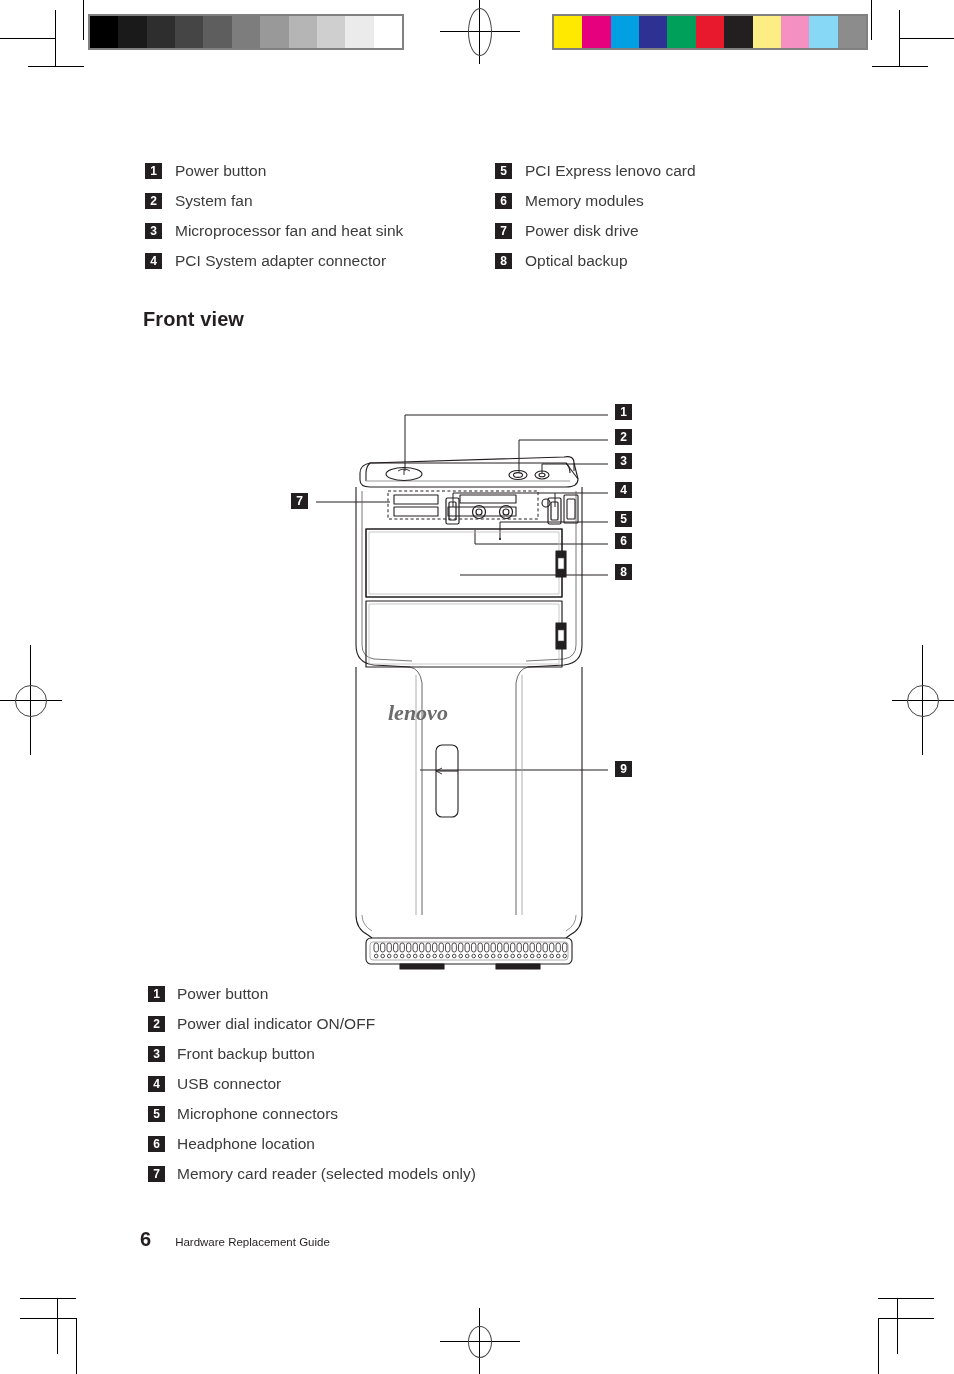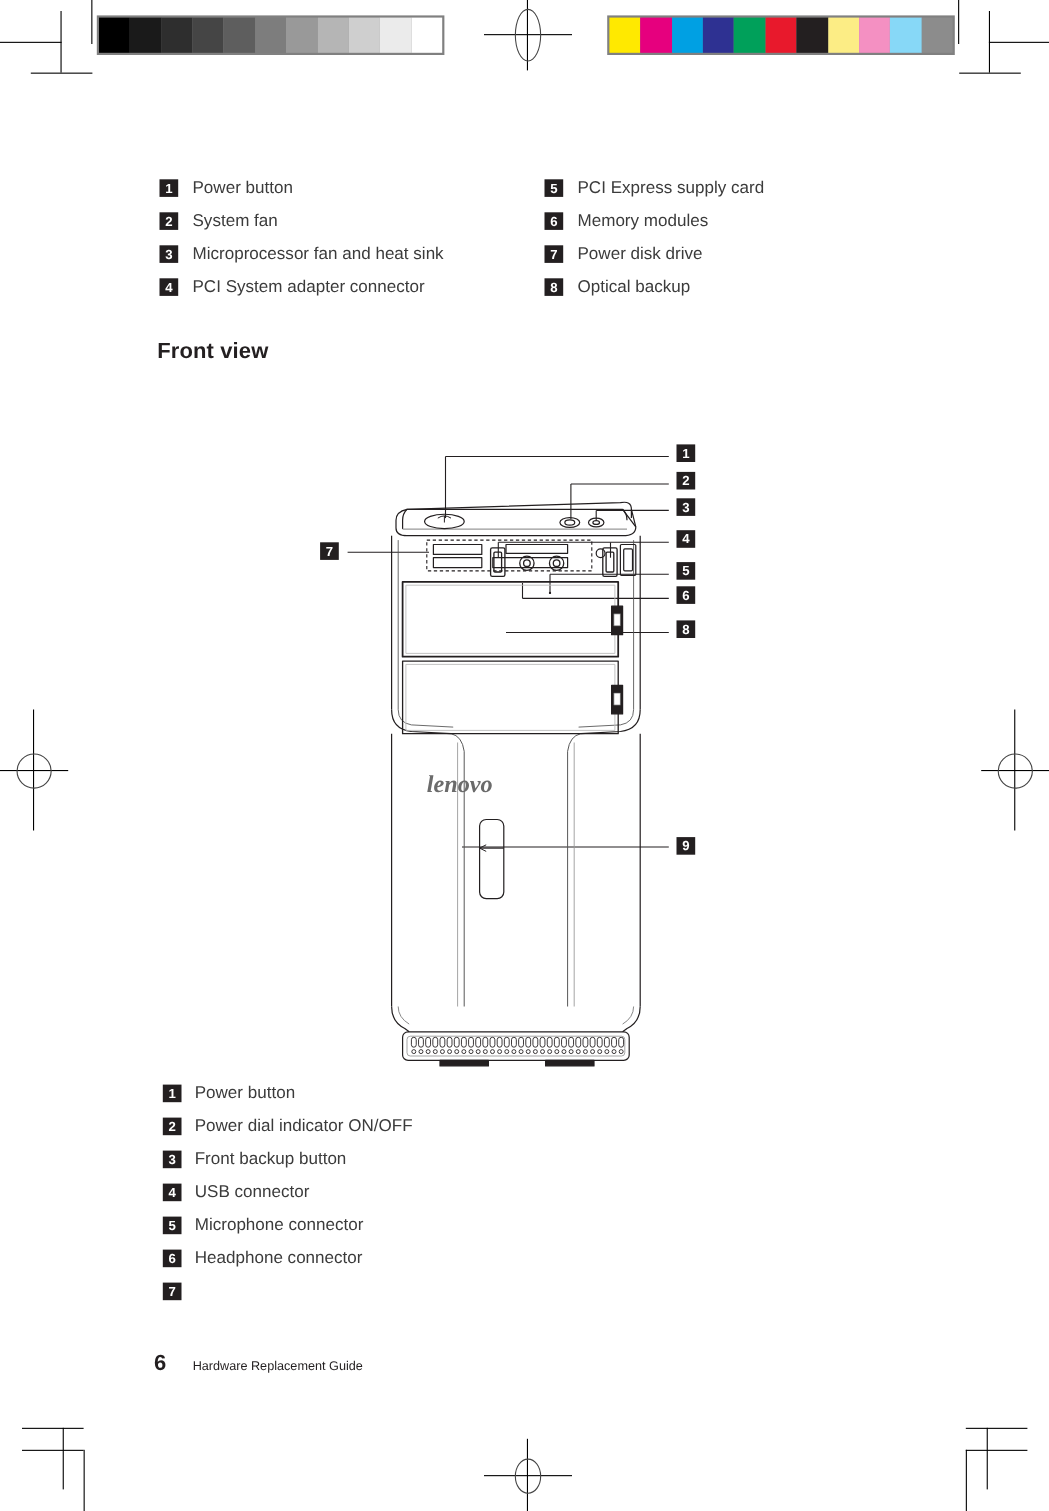--- a/index.html
+++ b/index.html
@@ -225,21 +225,21 @@
           <span class="lg-label">Microprocessor fan and heat sink</span>
         </div>
         <div class="lg-row">
           <span class="badge">4</span>
           <span class="lg-label">PCI System adapter connector</span>
         </div>
       </div>
       <div class="legend-col">
         <div class="lg-row">
           <span class="badge">5</span>
-          <span class="lg-label">PCI Express supply card</span>
+          <span class="lg-label">PCI Express lenovo card</span>
         </div>
         <div class="lg-row">
           <span class="badge">6</span>
           <span class="lg-label">Memory modules</span>
         </div>
         <div class="lg-row">
           <span class="badge">7</span>
           <span class="lg-label">Power disk drive</span>
         </div>
         <div class="lg-row">
@@ -506,28 +506,29 @@
     <div class="lg-row">
       <span class="badge">3</span>
       <span class="lg-label">Front backup button</span>
     </div>
     <div class="lg-row">
       <span class="badge">4</span>
       <span class="lg-label">USB connector</span>
     </div>
     <div class="lg-row">
       <span class="badge">5</span>
-      <span class="lg-label">Microphone connector</span>
+      <span class="lg-label">Microphone connectors</span>
     </div>
     <div class="lg-row">
       <span class="badge">6</span>
-      <span class="lg-label">Headphone connector</span>
+      <span class="lg-label">Headphone location</span>
     </div>
     <div class="lg-row">
       <span class="badge">7</span>
+      <span class="lg-label">Memory card reader (selected models only)</span>
     </div>
   </div>
 
   <div class="footer">
     <span class="pageno">6</span>
     <span class="ftext">Hardware Replacement Guide</span>
   </div>
 
 </div>
 

